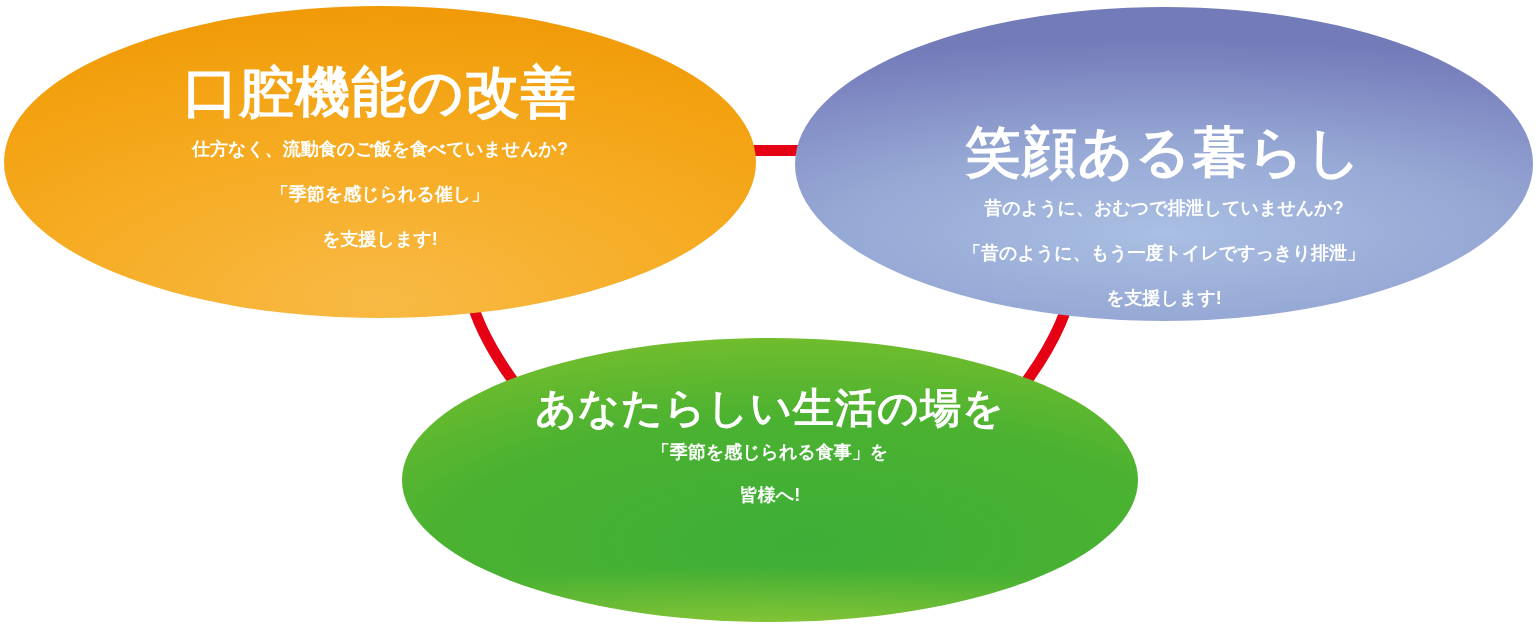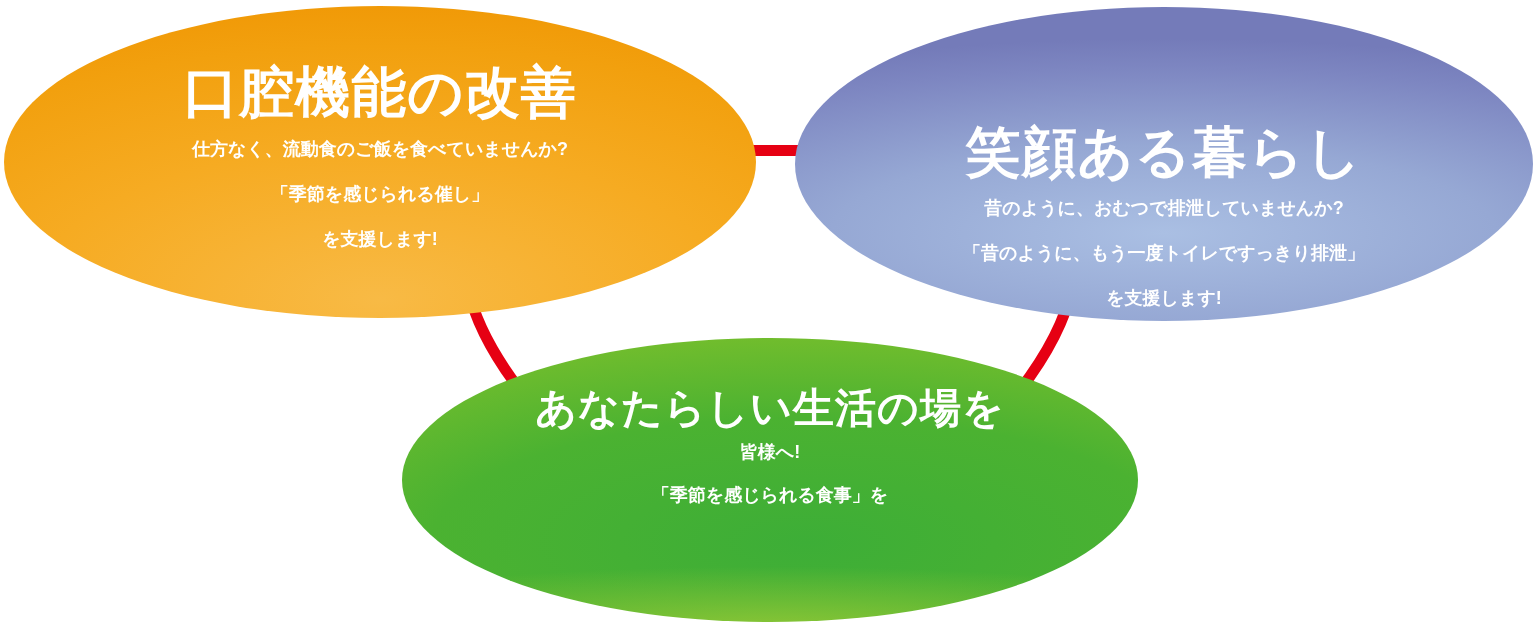--- a/index.html
+++ b/index.html
@@ -99,17 +99,17 @@
 
   <div class="bubble bubble-blue">
     <div class="bubble-title">笑顔ある暮らし</div>
     <div class="bubble-line">昔のように、おむつで排泄していませんか?</div>
     <div class="bubble-line">「昔のように、もう一度トイレですっきり排泄」</div>
     <div class="bubble-line">を支援します!</div>
   </div>
 
   <div class="bubble bubble-green">
     <div class="bubble-title">あなたらしい生活の場を</div>
+    <div class="bubble-line">「季節を感じられる食事」を</div>
     <div class="bubble-line">皆様へ!</div>
-    <div class="bubble-line">「季節を感じられる食事」を</div>
   </div>
 
 </div>
 
 </body></html>

